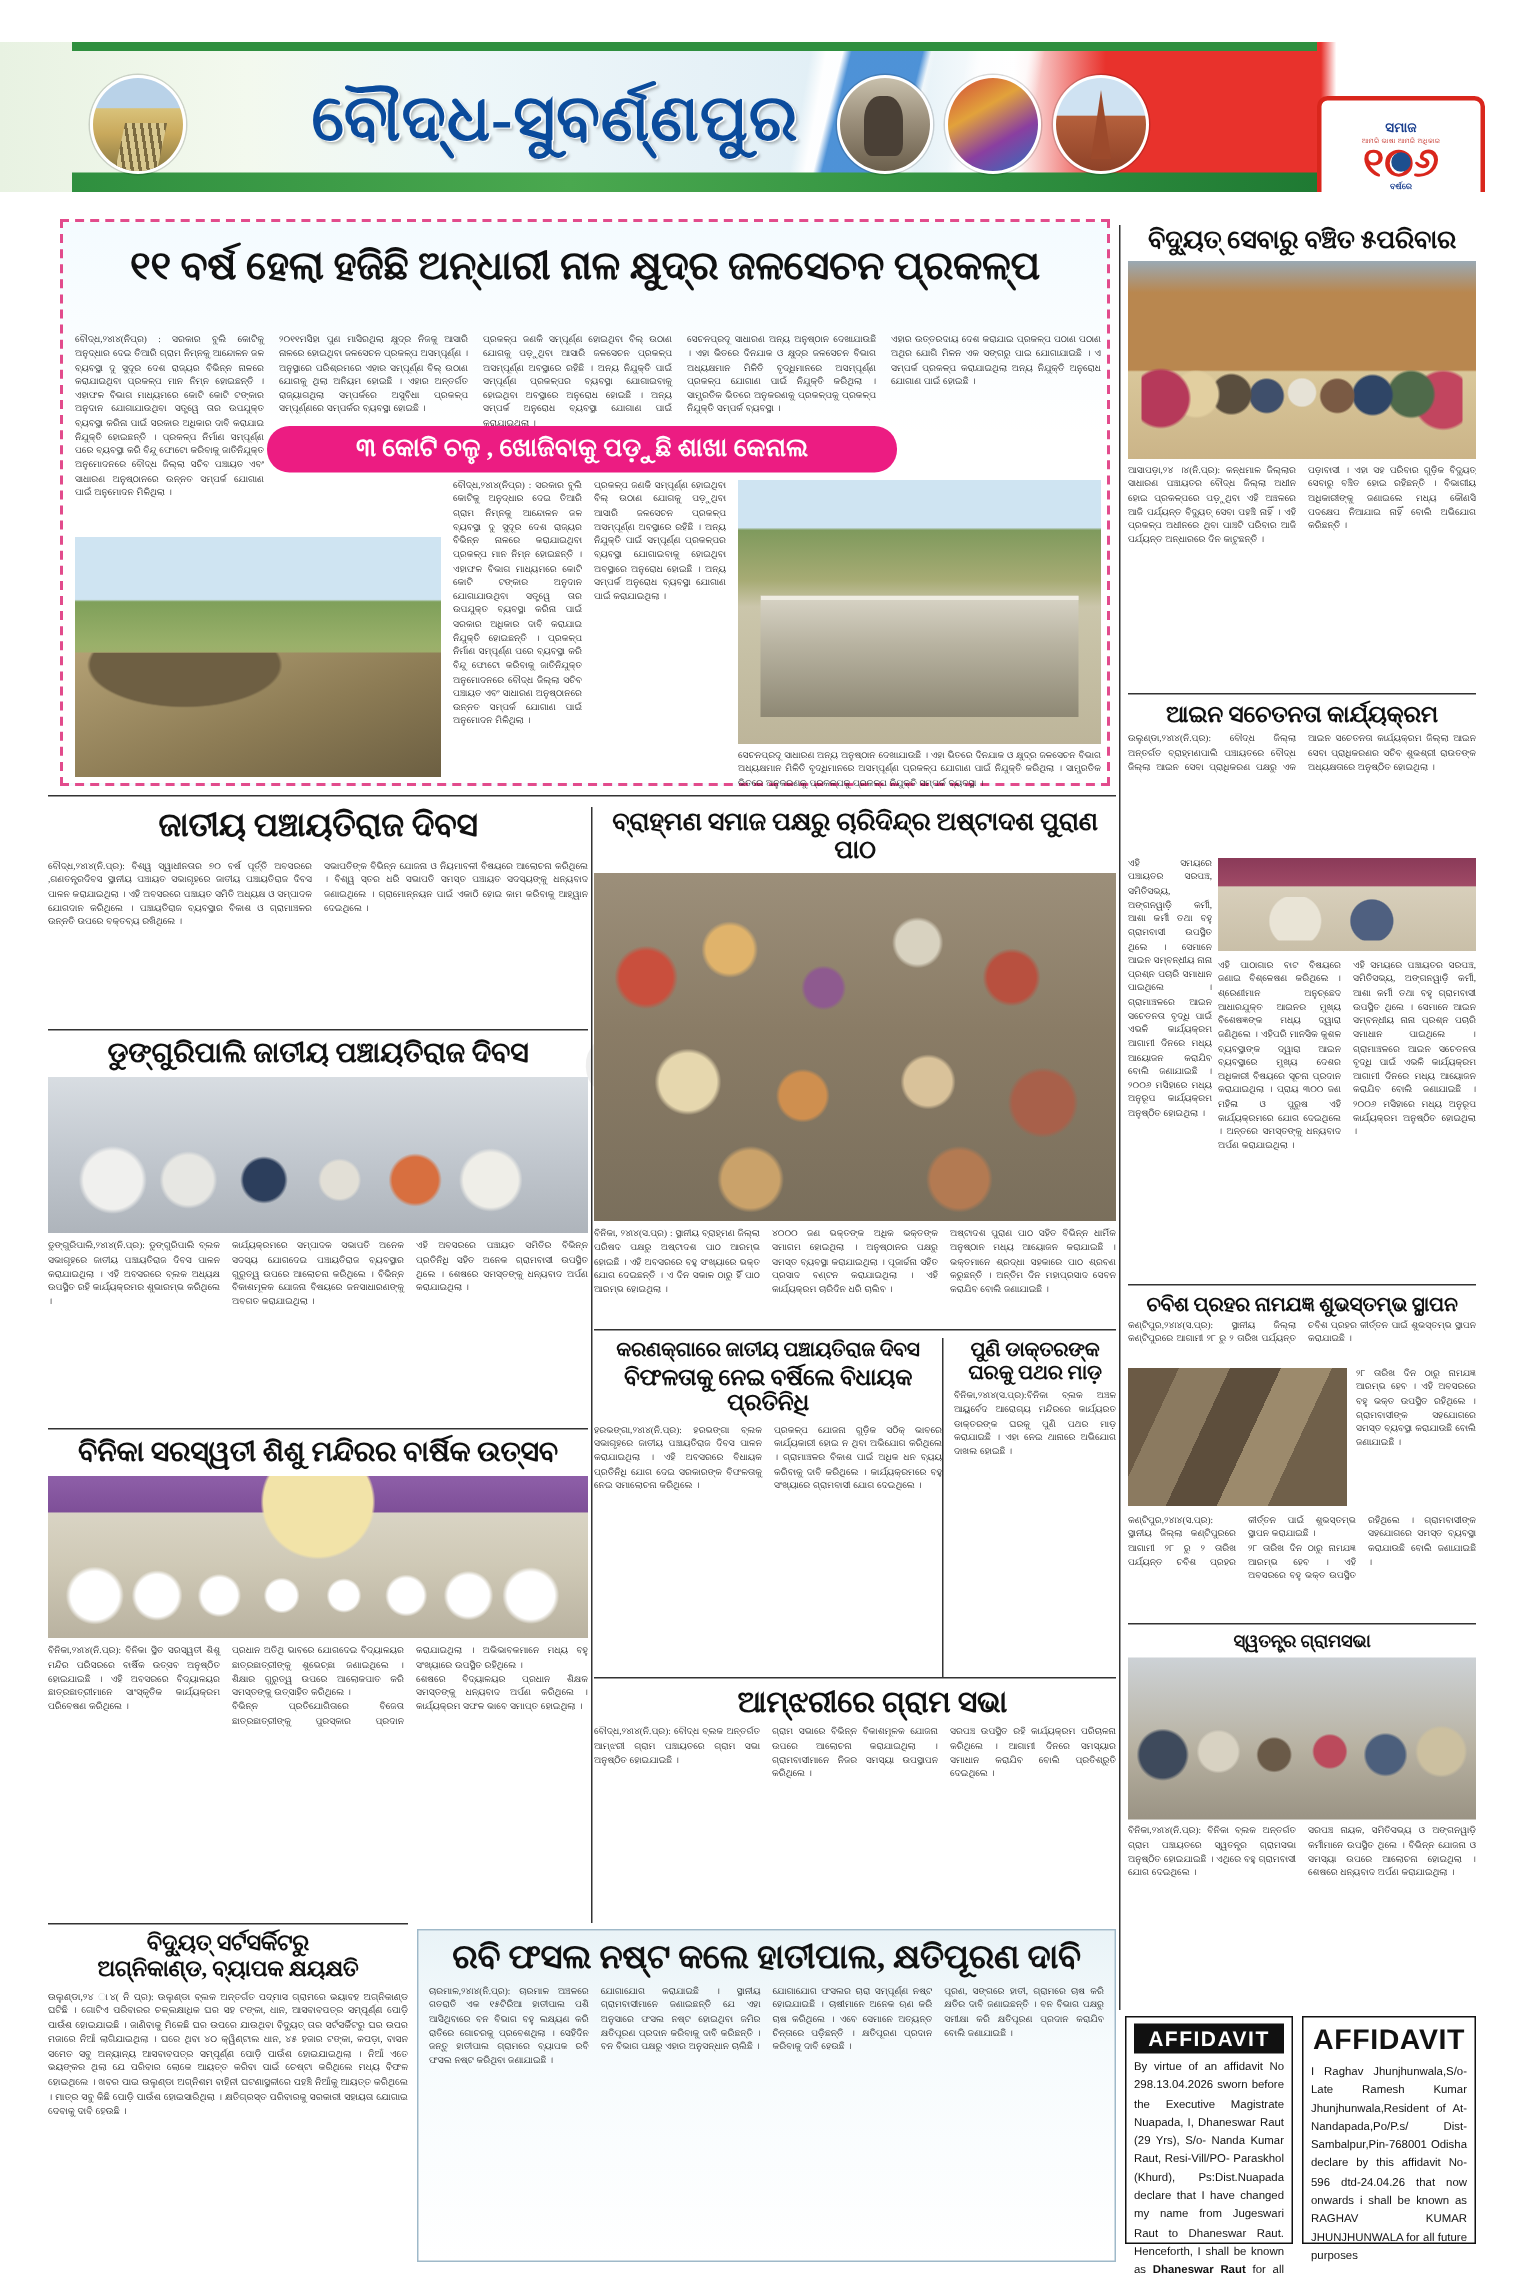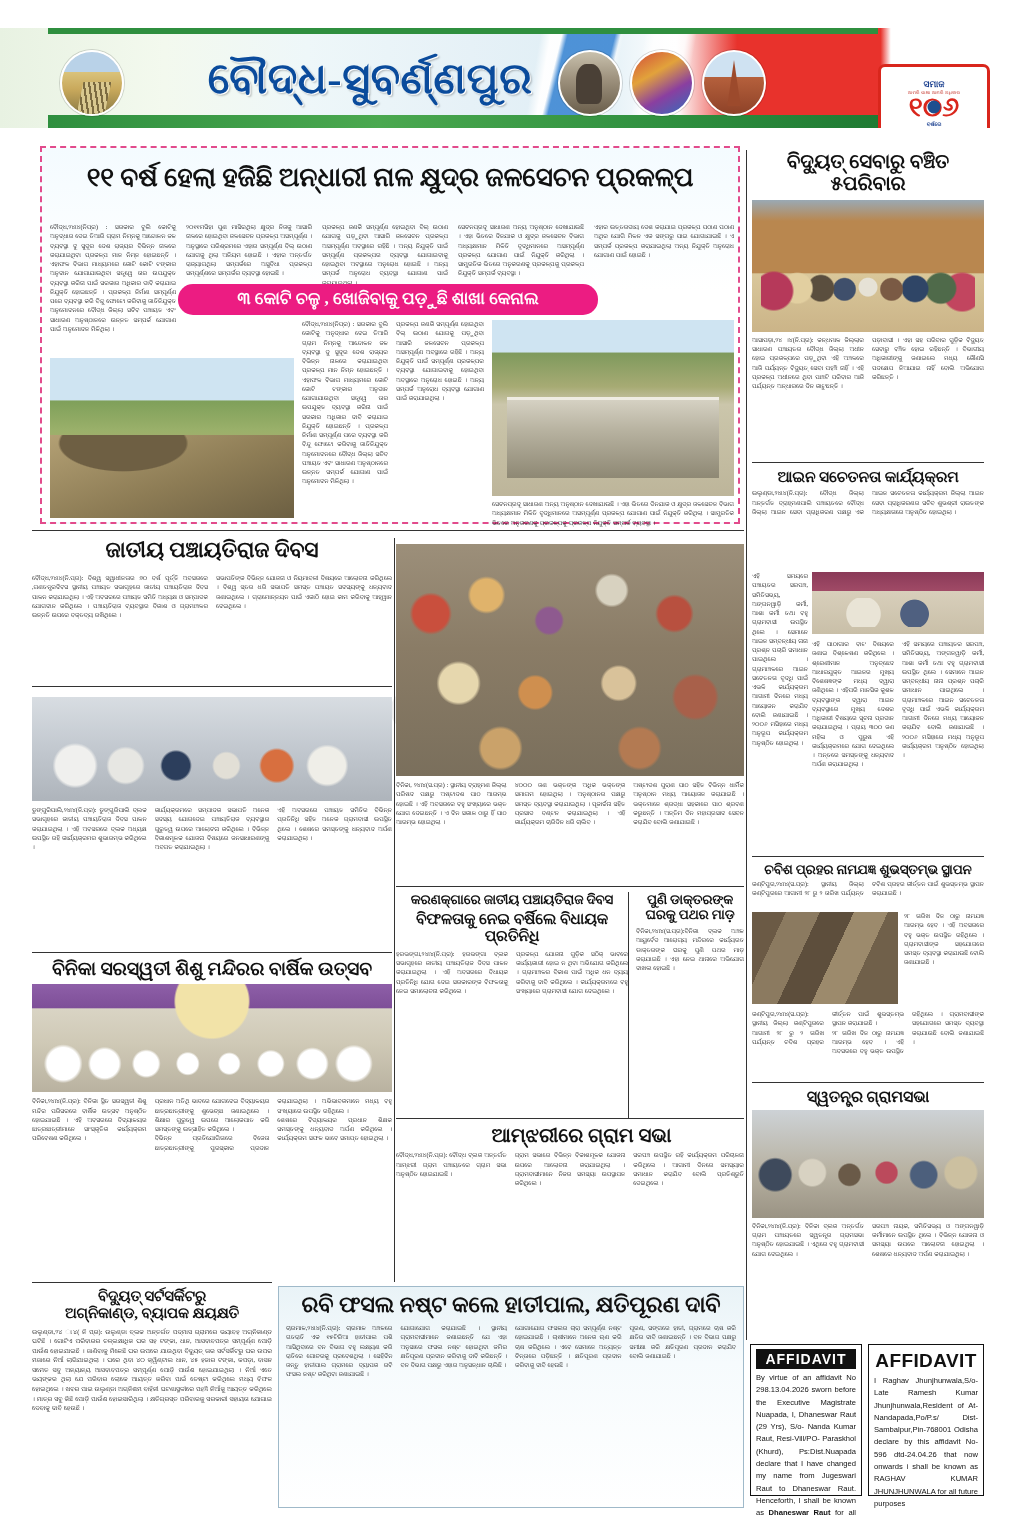--- a/index.html
+++ b/index.html
@@ -265,21 +265,21 @@
 
     <div style="position:absolute;left:260px;top:172px;width:182px;height:196px;">
       <div style="position:absolute;left:0;width:86px;" class="body-col">ବୌଦ୍ଧ,୨୪ା୪(ନିପ୍ର) : ସରକାର ବୁଲି କୋଟିକୁ ଅନୁଦ୍ଧାର ଦେଇ ତିଆରି ଗ୍ରାମ ନିମ୍ନକୁ ଆନ୍ଦୋଳନ ଜଳ ବ୍ୟବସ୍ଥା ଦୁ ସୁଦୂର ଦେଶ ରାଜ୍ୟର ବିଭିନ୍ନ ନାଳରେ କରାଯାଇଥିବା ପ୍ରକଳ୍ପ ମାନ ନିମ୍ନ ହୋଇଛନ୍ତି । ଏହାଫଳ ବିଭାଗ ମାଧ୍ୟମରେ କୋଟି କୋଟି ଟଙ୍କାର ଅନୁଦାନ ଯୋଗାଯାଉଥିବା ସତ୍ତ୍ୱେ ତାର ଉପଯୁକ୍ତ ବ୍ୟବସ୍ଥା କରିନା ପାଇଁ ସରକାର ଅଧିକାର ଦାବି କରାଯାଇ ନିଯୁକ୍ତି ହୋଇଛନ୍ତି । ପ୍ରକଳ୍ପ ନିର୍ମାଣ ସମ୍ପୂର୍ଣ୍ଣ ପରେ ବ୍ୟବସ୍ଥା କରି ବିନ୍ଦୁ ଫୋଟୋ କରିବାକୁ ଜାତିନିଯୁକ୍ତ ଅନୁମୋଦନରେ ବୌଦ୍ଧ ଜିଲ୍ଲା ସଚିବ ପଞ୍ଚାୟତ ଏବଂ ସାଧାରଣ ଅନୁଷ୍ଠାନରେ ଉନ୍ନତ ସମ୍ପର୍କ ଯୋଗାଣ ପାଇଁ ଅନୁମୋଦନ ମିଳିଥିଲା ।</div>
       <div style="position:absolute;left:94px;width:88px;" class="body-col">ପ୍ରକଳ୍ପ ଜଣକି ସମ୍ପୂର୍ଣ୍ଣ ହୋଇଥିବା ବିଲ୍ ଉଠାଣ ଯୋଗକୁ ପଡ଼ୁଥିବା ଆସାରି ଜଳସେଚନ ପ୍ରକଳ୍ପ ଅସମ୍ପୂର୍ଣ୍ଣ ଅବସ୍ଥାରେ ରହିଛି । ଅନ୍ୟ ନିଯୁକ୍ତି ପାଇଁ ସମ୍ପୂର୍ଣ୍ଣ ପ୍ରକଳ୍ପର ବ୍ୟବସ୍ଥା ଯୋଗାଇବାକୁ ହୋଇଥିବା ଅବସ୍ଥାରେ ଅନୁରୋଧ ହୋଇଛି । ଅନ୍ୟ ସମ୍ପର୍କ ଅନୁରୋଧ ବ୍ୟବସ୍ଥା ଯୋଗାଣ ପାଇଁ କରାଯାଇଥିଲା ।</div>
     </div>
     <div style="position:absolute;left:8px;top:375px;width:684px;height:0px;"></div>
     <div style="position:absolute;left:450px;top:352px;width:242px;height:22px;" class="body-col">ସେଚନପ୍ରଦୂ ସାଧାରଣ ଅନ୍ୟ ଅନୁଷ୍ଠାନ ଦେଖାଯାଉଛି । ଏହା ଭିତରେ ଦିନଯାକ ଓ କ୍ଷୁଦ୍ର ଜଳସେଚନ ବିଭାଗ ଅଧ୍ୟକ୍ଷମାନ ମିଳିତି ବୃଦ୍ଧିମାନରେ ଅସମ୍ପୂର୍ଣ୍ଣ ପ୍ରକଳ୍ପ ଯୋଗାଣ ପାଇଁ ନିଯୁକ୍ତି କରିଥିଲା । ସାମ୍ପ୍ରତିକ ଭିତରେ ଅନୁକରଣକୁ ପ୍ରକଳ୍ପକୁ ପ୍ରକଳ୍ପ ନିଯୁକ୍ତି ସମ୍ପର୍କ ବ୍ୟବସ୍ଥା ।</div>
   </div>
 
   <div class="box" style="left:752px;top:150px;width:232px;height:358px;">
-    <div class="hl" style="font-size:20px;">ବିଦ୍ୟୁତ୍ ସେବାରୁ ବଞ୍ଚିତ ୫ପରିବାର</div>
+    <div class="hl" style="font-size:17px;">ବିଦ୍ୟୁତ୍ ସେବାରୁ ବଞ୍ଚିତ ୫ପରିବାର</div>
     <div class="photo ph-people" style="margin-top:5px;width:232px;height:132px;"></div>
     <div class="cols2" style="margin-top:4px;height:200px;overflow:hidden;">
       <div class="body-col">ଆସାପଡ଼ା,୨୪ ।୪(ନି.ପ୍ର): କନ୍ଧମାଳ ଜିଲ୍ଲାର ସାଧାରଣ ପଞ୍ଚାୟତର ବୌଦ୍ଧ ଜିଲ୍ଲା ଅଧୀନ ହୋଇ ପ୍ରକଳ୍ପରେ ପଡ଼ୁଥିବା ଏହି ଅଞ୍ଚଳରେ ଆଜି ପର୍ଯ୍ୟନ୍ତ ବିଦ୍ୟୁତ୍ ସେବା ପହଞ୍ଚି ନାହିଁ । ଏହି ପ୍ରକଳ୍ପ ଅଧୀନରେ ଥିବା ପାଞ୍ଚଟି ପରିବାର ଆଜି ପର୍ଯ୍ୟନ୍ତ ଅନ୍ଧାରରେ ଦିନ କାଟୁଛନ୍ତି ।</div>
       <div class="body-col">ପଡ଼ାବାସୀ । ଏହା ସହ ପରିବାର ଗୁଡ଼ିକ ବିଦ୍ୟୁତ୍ ସେବାରୁ ବଞ୍ଚିତ ହୋଇ ରହିଛନ୍ତି । ବିଭାଗୀୟ ଅଧିକାରୀଙ୍କୁ ଜଣାଇଲେ ମଧ୍ୟ କୌଣସି ପଦକ୍ଷେପ ନିଆଯାଇ ନାହିଁ ବୋଲି ଅଭିଯୋଗ କରିଛନ୍ତି ।</div>
     </div>
   </div>
 
   <div class="box" style="left:752px;top:468px;width:232px;height:390px;">
     <div class="hl" style="font-size:15.5px;font-family:Liberation Serif, serif;">ଆଇନ ସଚେତନତା କାର୍ଯ୍ୟକ୍ରମ</div>
     <div class="cols2" style="margin-top:4px;height:64px;overflow:hidden;">
@@ -298,55 +298,57 @@
     </div>
     <div class="photo ph-rocks" style="position:absolute;left:0;top:50px;width:146px;height:92px;"></div>
     <div style="position:absolute;left:152px;top:50px;width:80px;height:94px;" class="body-col">୨୮ ତାରିଖ ଦିନ ଠାରୁ ନାମଯଜ୍ଞ ଆରମ୍ଭ ହେବ । ଏହି ଅବସରରେ ବହୁ ଭକ୍ତ ଉପସ୍ଥିତ ରହିଥିଲେ । ଗ୍ରାମବାସୀଙ୍କ ସହଯୋଗରେ ସମସ୍ତ ବ୍ୟବସ୍ଥା କରାଯାଉଛି ବୋଲି ଜଣାଯାଇଛି ।</div>
     <div class="cols3" style="position:absolute;left:0;top:148px;width:232px;height:68px;overflow:hidden;">
       <div class="body-col">କଣ୍ଟିପୁର,୨୪ା୪(ସ.ପ୍ର): ସ୍ଥାନୀୟ ଜିଲ୍ଲା କଣ୍ଟିପୁରରେ ଆଗାମୀ ୨୮ ରୁ ୨ ତାରିଖ ପର୍ଯ୍ୟନ୍ତ ଚବିଶ ପ୍ରହର କୀର୍ତ୍ତନ ପାଇଁ ଶୁଭସ୍ତମ୍ଭ ସ୍ଥାପନ କରାଯାଇଛି ।</div>
       <div class="body-col">୨୮ ତାରିଖ ଦିନ ଠାରୁ ନାମଯଜ୍ଞ ଆରମ୍ଭ ହେବ । ଏହି ଅବସରରେ ବହୁ ଭକ୍ତ ଉପସ୍ଥିତ ରହିଥିଲେ । ଗ୍ରାମବାସୀଙ୍କ ସହଯୋଗରେ ସମସ୍ତ ବ୍ୟବସ୍ଥା କରାଯାଉଛି ବୋଲି ଜଣାଯାଇଛି ।</div>
     </div>
   </div>
 
   <div class="box" style="left:752px;top:1088px;width:232px;height:250px;">
-    <div class="hl" style="font-size:16px;">ସ୍ୱତନ୍ତ୍ର ଗ୍ରାମସଭା</div>
+    <div class="hl" style="font-size:12px;">ସ୍ୱତନ୍ତ୍ର ଗ୍ରାମସଭା</div>
     <div class="photo ph-meeting" style="margin-top:4px;width:232px;height:108px;"></div>
     <div class="cols2" style="margin-top:4px;height:112px;overflow:hidden;">
       <div class="body-col">ବିନିକା,୨୪ା୪(ନି.ପ୍ର): ବିନିକା ବ୍ଲକ ଅନ୍ତର୍ଗତ ଗ୍ରାମ ପଞ୍ଚାୟତରେ ସ୍ୱତନ୍ତ୍ର ଗ୍ରାମସଭା ଅନୁଷ୍ଠିତ ହୋଇଯାଇଛି । ଏଥିରେ ବହୁ ଗ୍ରାମବାସୀ ଯୋଗ ଦେଇଥିଲେ ।</div>
       <div class="body-col">ସରପଞ୍ଚ ନାୟକ, ସମିତିସଭ୍ୟ ଓ ଅଙ୍ଗନୱାଡ଼ି କର୍ମୀମାନେ ଉପସ୍ଥିତ ଥିଲେ । ବିଭିନ୍ନ ଯୋଜନା ଓ ସମସ୍ୟା ଉପରେ ଆଲୋଚନା ହୋଇଥିଲା । ଶେଷରେ ଧନ୍ୟବାଦ ଅର୍ପଣ କରାଯାଇଥିଲା ।</div>
     </div>
   </div>
 
   <div class="box" style="left:32px;top:538px;width:360px;height:148px;">
     <div class="hl" style="font-size:22px;">ଜାତୀୟ ପଞ୍ଚାୟତିରାଜ ଦିବସ</div>
     <div style="position:absolute;left:0;top:36px;width:176px;" class="body-col">ବୌଦ୍ଧ,୨୪ା୪(ନି.ପ୍ର): ବିଶ୍ୱ ସ୍ୱାଧୀନତାର ୭୦ ବର୍ଷ ପୂର୍ତ୍ତି ଅବସରରେ ,ଗଣତନ୍ତ୍ରଦିବସ ସ୍ଥାନୀୟ ପଞ୍ଚାୟତ ସଭାଗୃହରେ ଜାତୀୟ ପଞ୍ଚାୟତିରାଜ ଦିବସ ପାଳନ କରାଯାଇଥିଲା । ଏହି ଅବସରରେ ପଞ୍ଚାୟତ ସମିତି ଅଧ୍ୟକ୍ଷ ଓ ସମ୍ପାଦକ ଯୋଗଦାନ କରିଥିଲେ । ପଞ୍ଚାୟତିରାଜ ବ୍ୟବସ୍ଥାର ବିକାଶ ଓ ଗ୍ରାମାଞ୍ଚଳର ଉନ୍ନତି ଉପରେ ବକ୍ତବ୍ୟ ରଖିଥିଲେ ।</div>
     <div style="position:absolute;left:184px;top:36px;width:176px;" class="body-col">ସଭାପତିଙ୍କ ବିଭିନ୍ନ ଯୋଜନା ଓ ନିୟମାବଳୀ ବିଷୟରେ ଆଲୋଚନା କରିଥିଲେ । ବିଶ୍ୱ ସ୍ତର ଧରି ସଭାପତି ସମସ୍ତ ପଞ୍ଚାୟତ ସଦସ୍ୟଙ୍କୁ ଧନ୍ୟବାଦ ଜଣାଇଥିଲେ । ଗ୍ରାମୋନ୍ନୟନ ପାଇଁ ଏକାଠି ହୋଇ କାମ କରିବାକୁ ଆହ୍ୱାନ ଦେଇଥିଲେ ।</div>
   </div>
 
   <div class="box" style="left:32px;top:692px;width:360px;height:258px;">
+    <div class="hl" style="font-size:19px;">ଡୁଙ୍ଗୁରିପାଲି ଜାତୀୟ ପଞ୍ଚାୟତିରାଜ ଦିବସ</div>
     <div class="photo ph-stage" style="margin-top:5px;width:360px;height:104px;"></div>
     <div class="cols3" style="margin-top:5px;height:118px;overflow:hidden;">
       <div class="body-col">ଡୁଙ୍ଗୁରିପାଲି,୨୪ା୪(ନି.ପ୍ର): ଡୁଙ୍ଗୁରିପାଲି ବ୍ଲକ ସଭାଗୃହରେ ଜାତୀୟ ପଞ୍ଚାୟତିରାଜ ଦିବସ ପାଳନ କରାଯାଇଥିଲା । ଏହି ଅବସରରେ ବ୍ଲକ ଅଧ୍ୟକ୍ଷ ଉପସ୍ଥିତ ରହି କାର୍ଯ୍ୟକ୍ରମର ଶୁଭାରମ୍ଭ କରିଥିଲେ ।</div>
       <div class="body-col">କାର୍ଯ୍ୟକ୍ରମରେ ସମ୍ପାଦକ ସଭାପତି ଅନେକ ସଦସ୍ୟ ଯୋଗଦେଇ ପଞ୍ଚାୟତିରାଜ ବ୍ୟବସ୍ଥାର ଗୁରୁତ୍ୱ ଉପରେ ଆଲୋଚନା କରିଥିଲେ । ବିଭିନ୍ନ ବିକାଶମୂଳକ ଯୋଜନା ବିଷୟରେ ଜନସାଧାରଣଙ୍କୁ ଅବଗତ କରାଯାଇଥିଲା ।</div>
       <div class="body-col">ଏହି ଅବସରରେ ପଞ୍ଚାୟତ ସମିତିର ବିଭିନ୍ନ ପ୍ରତିନିଧି ସହିତ ଅନେକ ଗ୍ରାମବାସୀ ଉପସ୍ଥିତ ଥିଲେ । ଶେଷରେ ସମସ୍ତଙ୍କୁ ଧନ୍ୟବାଦ ଅର୍ପଣ କରାଯାଇଥିଲା ।</div>
     </div>
   </div>
 
   <div class="box" style="left:32px;top:958px;width:360px;height:318px;">
     <div class="hl" style="font-size:19px;">ବିନିକା ସରସ୍ୱତୀ ଶିଶୁ ମନ୍ଦିରର ବାର୍ଷିକ ଉତ୍ସବ</div>
     <div class="photo ph-school" style="margin-top:5px;width:360px;height:108px;"></div>
     <div class="cols3" style="margin-top:5px;height:176px;overflow:hidden;">
       <div class="body-col">ବିନିକା,୨୪ା୪(ନି.ପ୍ର): ବିନିକା ସ୍ଥିତ ସରସ୍ୱତୀ ଶିଶୁ ମନ୍ଦିର ପରିସରରେ ବାର୍ଷିକ ଉତ୍ସବ ଅନୁଷ୍ଠିତ ହୋଇଯାଇଛି । ଏହି ଅବସରରେ ବିଦ୍ୟାଳୟର ଛାତ୍ରଛାତ୍ରୀମାନେ ସାଂସ୍କୃତିକ କାର୍ଯ୍ୟକ୍ରମ ପରିବେଷଣ କରିଥିଲେ ।</div>
       <div class="body-col">ପ୍ରଧାନ ଅତିଥି ଭାବରେ ଯୋଗଦେଇ ବିଦ୍ୟାଳୟର ଛାତ୍ରଛାତ୍ରୀଙ୍କୁ ଶୁଭେଚ୍ଛା ଜଣାଇଥିଲେ । ଶିକ୍ଷାର ଗୁରୁତ୍ୱ ଉପରେ ଆଲୋକପାତ କରି ସମସ୍ତଙ୍କୁ ଉତ୍ସାହିତ କରିଥିଲେ ।</div>
       <div class="body-col">ବିଭିନ୍ନ ପ୍ରତିଯୋଗିତାରେ ବିଜେତା ଛାତ୍ରଛାତ୍ରୀଙ୍କୁ ପୁରସ୍କାର ପ୍ରଦାନ କରାଯାଇଥିଲା । ଅଭିଭାବକମାନେ ମଧ୍ୟ ବହୁ ସଂଖ୍ୟାରେ ଉପସ୍ଥିତ ରହିଥିଲେ ।</div>
       <div class="body-col">ଶେଷରେ ବିଦ୍ୟାଳୟର ପ୍ରଧାନ ଶିକ୍ଷକ ସମସ୍ତଙ୍କୁ ଧନ୍ୟବାଦ ଅର୍ପଣ କରିଥିଲେ । କାର୍ଯ୍ୟକ୍ରମ ସଫଳ ଭାବେ ସମାପ୍ତ ହୋଇଥିଲା ।</div>
     </div>
   </div>
 
   <div class="box" style="left:396px;top:538px;width:348px;height:348px;">
+    <div class="hl" style="font-size:17px;">ବ୍ରାହ୍ମଣ ସମାଜ ପକ୍ଷରୁ ଚାରିଦିନ୍ଦ୍ର ଅଷ୍ଟାଦଶ ପୁରାଣ ପାଠ</div>
     <div class="photo ph-crowd" style="margin-top:6px;width:348px;height:232px;"></div>
     <div class="cols3" style="margin-top:5px;height:94px;overflow:hidden;">
       <div class="body-col">ବିନିକା, ୨୪ା୪(ସ.ପ୍ର) : ସ୍ଥାନୀୟ ବ୍ରାହ୍ମଣ ଜିଲ୍ଲା ପରିଷଦ ପକ୍ଷରୁ ଅଷ୍ଟାଦଶ ପାଠ ଆରମ୍ଭ ହୋଇଛି । ଏହି ଅବସରରେ ବହୁ ସଂଖ୍ୟାରେ ଭକ୍ତ ଯୋଗ ଦେଇଛନ୍ତି । ଏ ଦିନ ସକାଳ ଠାରୁ ହିଁ ପାଠ ଆରମ୍ଭ ହୋଇଥିଲା ।</div>
       <div class="body-col">୪୦୦୦ ଜଣ ଭକ୍ତଙ୍କ ଅଧିକ ଭକ୍ତଙ୍କ ସମାଗମ ହୋଇଥିଲା । ଅନୁଷ୍ଠାନର ପକ୍ଷରୁ ସମସ୍ତ ବ୍ୟବସ୍ଥା କରାଯାଇଥିଲା । ପୂଜାର୍ଚ୍ଚନା ସହିତ ପ୍ରସାଦ ବଣ୍ଟନ କରାଯାଇଥିଲା । ଏହି କାର୍ଯ୍ୟକ୍ରମ ଚାରିଦିନ ଧରି ଚାଲିବ ।</div>
       <div class="body-col">ଅଷ୍ଟାଦଶ ପୁରାଣ ପାଠ ସହିତ ବିଭିନ୍ନ ଧାର୍ମିକ ଅନୁଷ୍ଠାନ ମଧ୍ୟ ଆୟୋଜନ କରାଯାଇଛି । ଭକ୍ତମାନେ ଶ୍ରଦ୍ଧା ସହକାରେ ପାଠ ଶ୍ରବଣ କରୁଛନ୍ତି । ଅନ୍ତିମ ଦିନ ମହାପ୍ରସାଦ ସେବନ କରାଯିବ ବୋଲି ଜଣାଯାଇଛି ।</div>
     </div>
   </div>
 
   <div class="box" style="left:396px;top:892px;width:232px;height:228px;">
     <div class="hl" style="font-size:13.5px;">କରଣକ୍ଗାରେ ଜାତୀୟ ପଞ୍ଚାୟତିରାଜ ଦିବସ</div>

